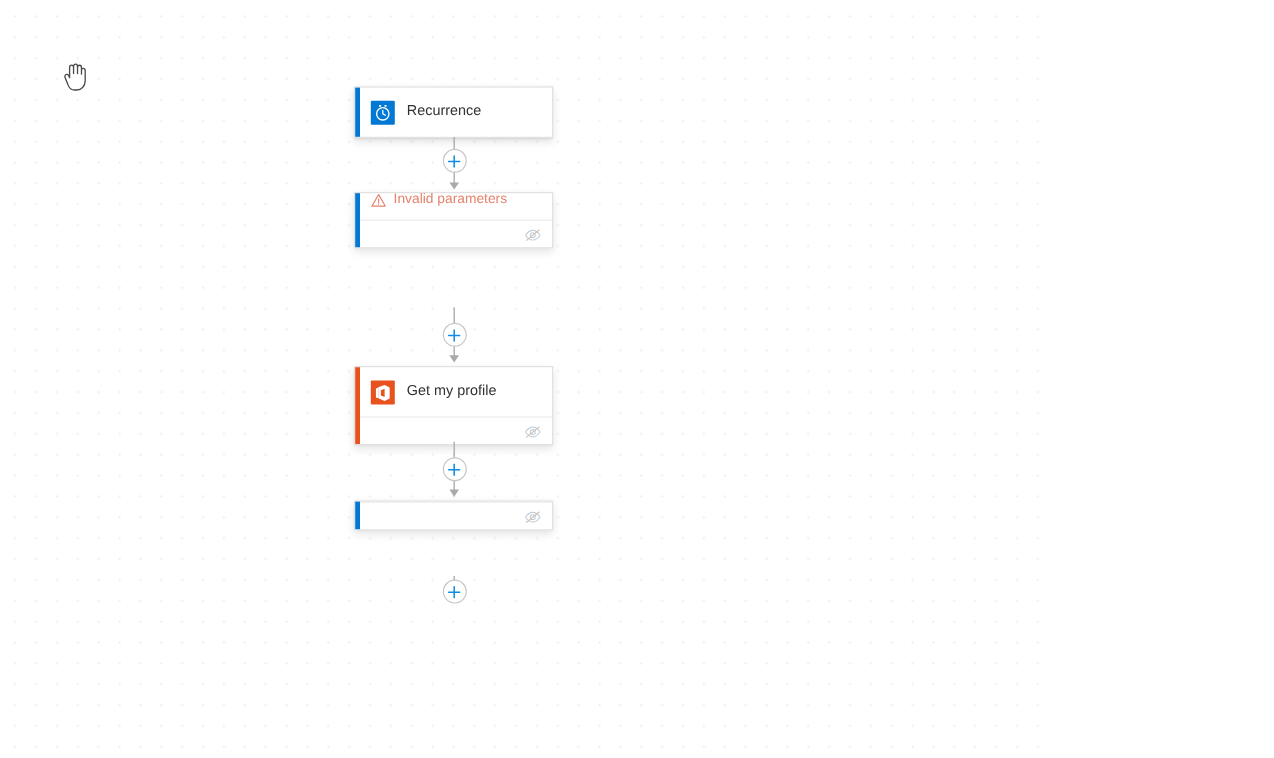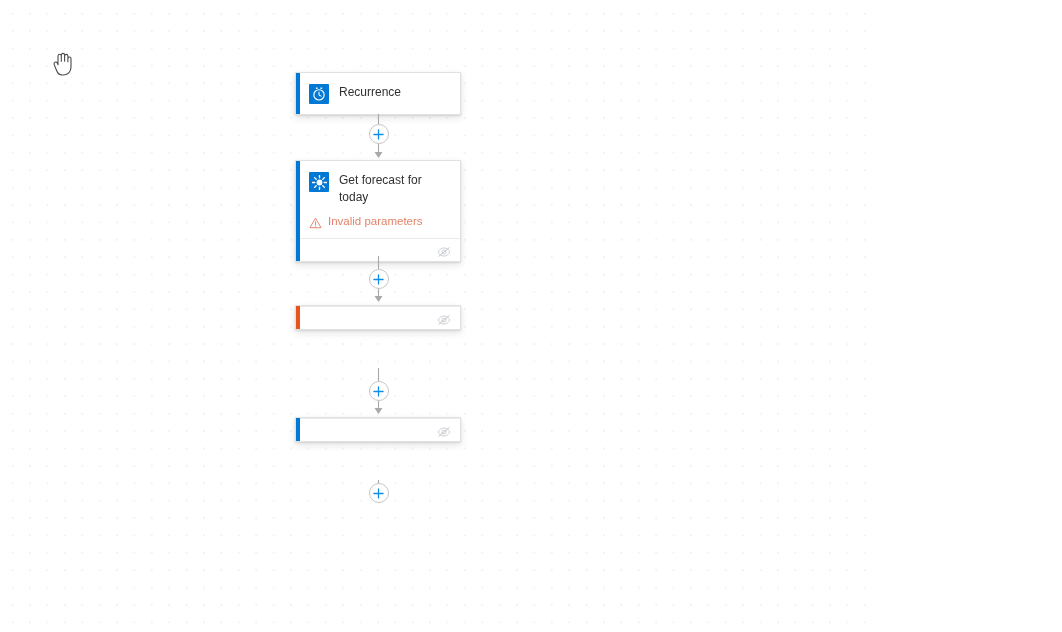--- a/index.html
+++ b/index.html
@@ -186,29 +186,20 @@
       </svg>
     </div>
     <div class="plus-btn" style="left:73.5px; top:52px;">
       <svg width="11" height="11" viewBox="0 0 12 12">
         <path d="M6 1 L6 11 M1 6 L11 6" stroke="#0f8ce5" stroke-width="1.4" stroke-linecap="round"></path>
       </svg>
     </div>
 
     <div class="node" style="top:88px;">
       <div class="node-accent" style="background:#0078d4;"></div>
-      <div class="node-body">
-        <div class="node-icon" style="background:#0078d4;">
-          <svg width="15" height="15" viewBox="0 0 16 16">
-            <circle cx="8" cy="8" r="3.1" fill="#ffffff"></circle>
-            <path d="M8 0.6 L8 3.0 M8 13.0 L8 15.4 M0.6 8 L3.0 8 M13.0 8 L15.4 8 M2.8 2.8 L4.5 4.5 M11.5 11.5 L13.2 13.2 M13.2 2.8 L11.5 4.5 M4.5 11.5 L2.8 13.2" stroke="#ffffff" stroke-width="1.5" stroke-linecap="round"></path>
-          </svg>
-        </div>
-        <div class="node-title">Get forecast for today</div>
-      </div>
       <div class="node-error">
         <div class="node-error-icon">
           <svg width="13" height="12" viewBox="0 0 14 13">
             <path d="M7 1.3 L13 11.6 L1 11.6 Z" fill="none" stroke="#e4836b" stroke-width="1.05" stroke-linejoin="round"></path>
             <path d="M7 5.2 L7 8.4" stroke="#e4836b" stroke-width="1.05" stroke-linecap="round"></path>
             <circle cx="7" cy="10.0" r="0.6" fill="#e4836b"></circle>
           </svg>
         </div>
         <div class="node-error-text">Invalid parameters</div>
       </div>
@@ -230,20 +221,30 @@
       </svg>
     </div>
     <div class="plus-btn" style="left:73.5px; top:197px;">
       <svg width="11" height="11" viewBox="0 0 12 12">
         <path d="M6 1 L6 11 M1 6 L11 6" stroke="#0f8ce5" stroke-width="1.4" stroke-linecap="round"></path>
       </svg>
     </div>
 
     <div class="node" style="top:233px;">
       <div class="node-accent" style="background:#e8521f;"></div>
+      <div class="node-body">
+        <div class="node-icon" style="background:#e8521f;">
+          <svg width="14" height="15" viewBox="0 0 14 16">
+            <path d="M8.6 0.9 L3.0 3.0 L3.0 12.7 L0.9 11.9 L0.9 4.1 L8.6 0.9 Z" fill="#ffffff"></path>
+            <path d="M8.6 0.9 L13.1 3.1 L13.1 12.9 L8.6 15.1 L3.0 12.7 L3.0 3.0 Z" fill="#ffffff"></path>
+            <path d="M8.6 4.3 L8.6 11.6 L5.3 10.3 L5.3 5.6 Z" fill="#e8521f"></path>
+          </svg>
+        </div>
+        <div class="node-title">Get my profile</div>
+      </div>
       <div class="node-footer">
         <div class="footer-icon">
           <svg width="14" height="12" viewBox="0 0 16 13">
             <path d="M1.2 6.5 C3.2 3.3 5.4 1.9 8 1.9 C10.6 1.9 12.8 3.3 14.8 6.5 C12.8 9.7 10.6 11.1 8 11.1 C5.4 11.1 3.2 9.7 1.2 6.5 Z" fill="none" stroke="#b9c6d2" stroke-width="1.1"></path>
             <circle cx="8" cy="6.5" r="2.3" fill="none" stroke="#b9c6d2" stroke-width="1.1"></circle>
             <path d="M2.0 11.4 L14.0 1.6" stroke="#c9b4a6" stroke-width="1.1" stroke-linecap="round"></path>
           </svg>
         </div>
       </div>
     </div>

